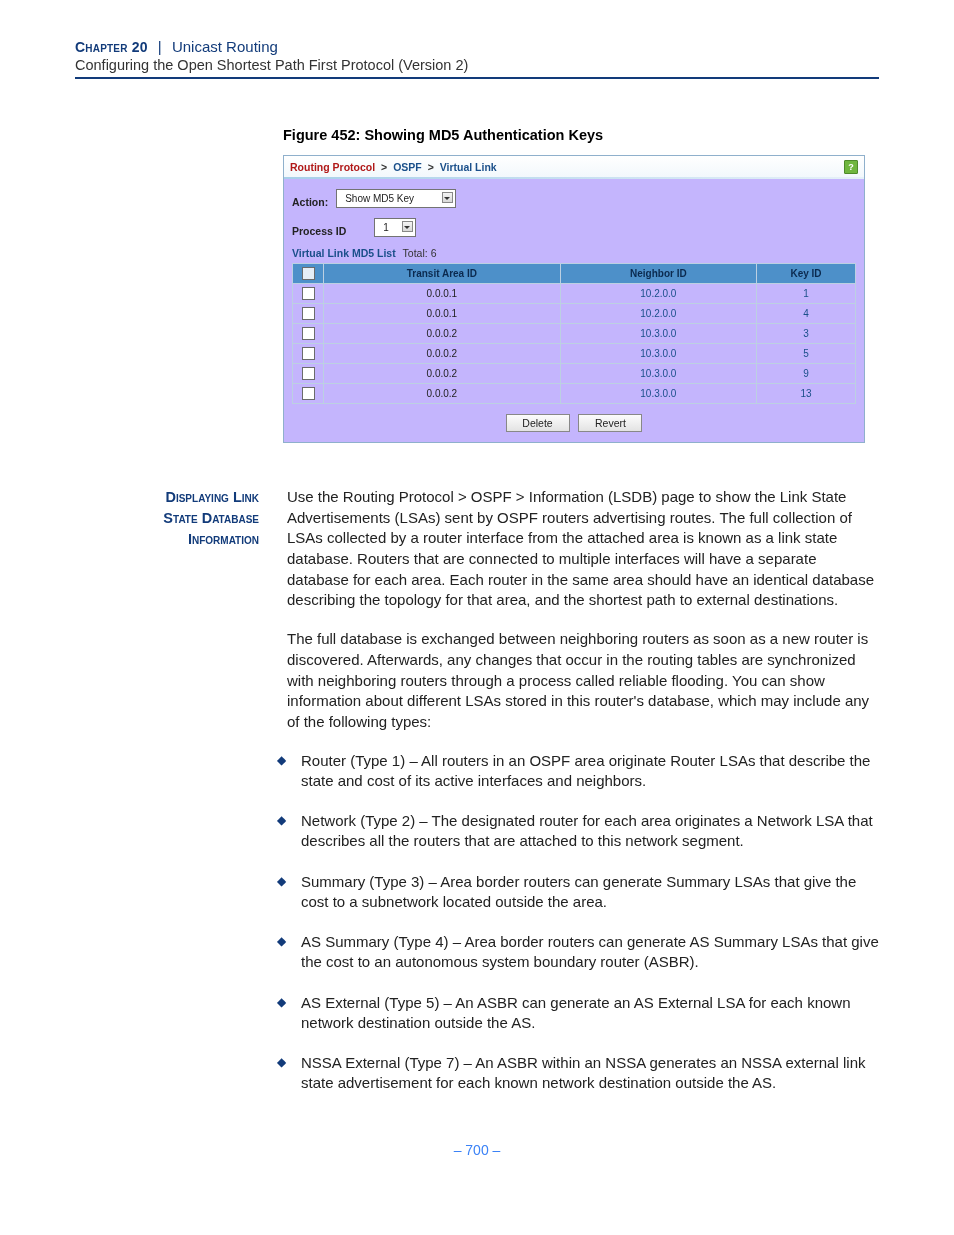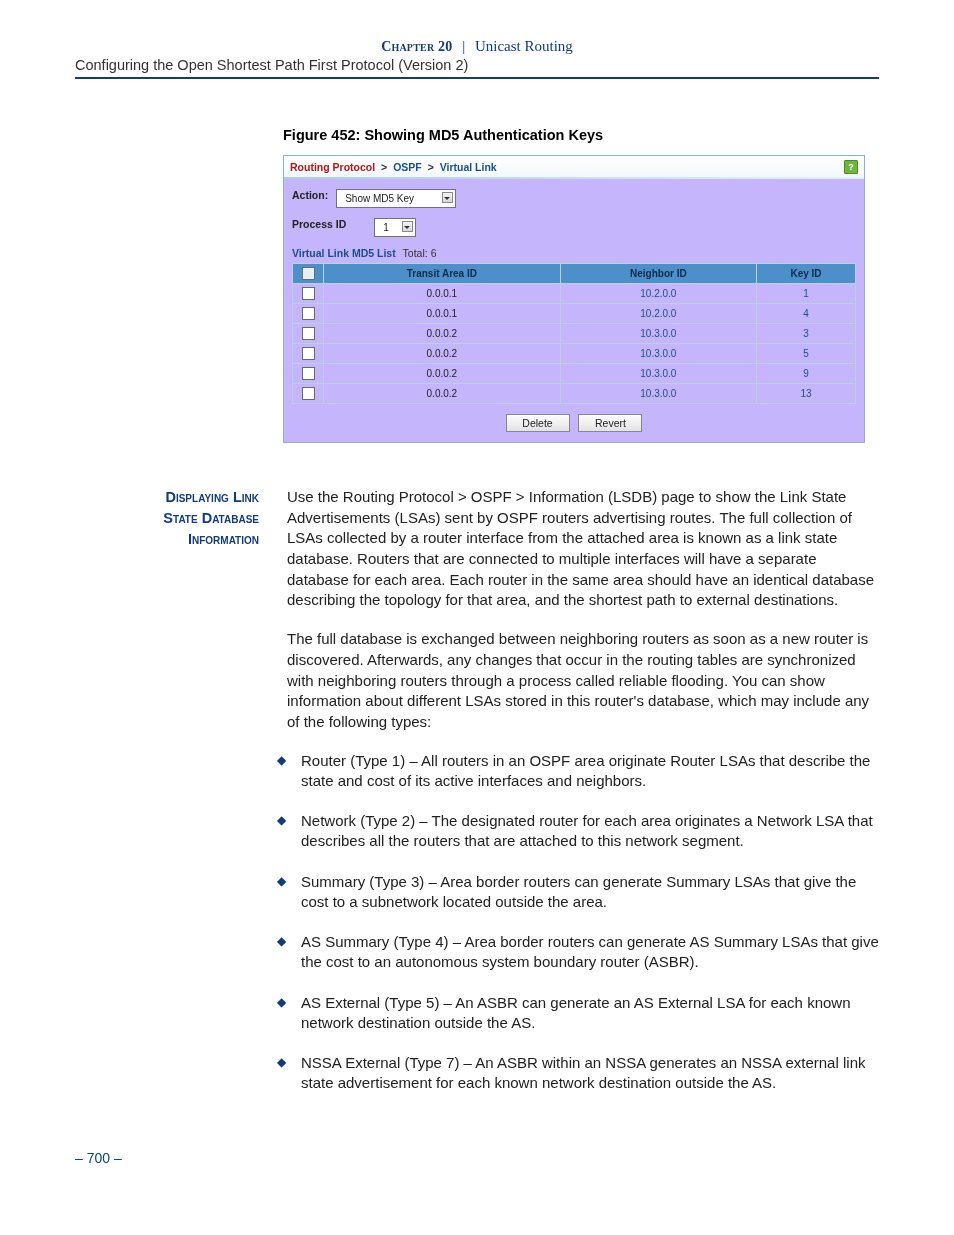--- a/index.html
+++ b/index.html
@@ -1,35 +1,35 @@
 <!DOCTYPE html>
 <html><head>
 <meta charset="utf-8">
 <style>
   body{margin:0;font-family:Verdana,Geneva,sans-serif;font-size:15px;color:#222;background:#fff;}
   .page{width:954px;min-height:1235px;margin:0 auto;position:relative;padding:0 75px 50px 75px;box-sizing:border-box;}
   .hdr{padding-top:38px;}
-  .hdr-line1{color:#123b7a;font-family:Liberation Serif, serif;text-align:center;}
+  .hdr-line1{color:#123b7a;font-family:Liberation Sans, sans-serif;}
   .chapnum{font-variant:small-caps;font-weight:bold;font-size:14px;letter-spacing:.2px;}
   .chapsep{color:#123b7a;margin:0 6px;}
   .chapname{font-size:15px;}
   .hdr-line2{color:#333;font-size:14.5px;margin-top:2px;}
   .rule{height:2px;background:#123b7a;margin-top:4px;}
   .figcap{color:#000000;font-weight:bold;font-size:14.5px;margin:48px 0 12px 208px;}
   
   .shot{margin-left:208px;width:580px;border:1px solid #8fb0cc;background:#c4b5fd;font-family:Arial,Helvetica,sans-serif;font-size:10.5px;}
   .shot-title{display:flex;align-items:center;justify-content:space-between;padding:4px 6px 3px 6px;background:linear-gradient(#fff,#f2f8fc);}
   .shot-title .bc{font-weight:bold;}
   .bc .t1{color:#b01818;}
   .bc .sep{color:#333;margin:0 3px;}
   .bc .t2{color:#1a4f8a;}
   .helpicon{width:12px;height:12px;background:#6fb63f;color:#fff;font-weight:bold;font-size:9px;display:inline-flex;align-items:center;justify-content:center;border:1px solid #4d8a2a;border-radius:1px;}
   .titlesep{height:2px;background:linear-gradient(to right,#a7cfe9,#e6f1f9);}
   .shot-body{padding:6px 8px 10px 8px;}
-  .formrow{display:flex;align-items:flex-start;gap:8px;margin:4px 0;}
+  .formrow{display:flex;align-items:flex-end;gap:8px;margin:4px 0;}
   .lbl{font-weight:bold;}
   .selbox{height:17px;border:1px solid #737373;background:#fff;display:inline-flex;align-items:center;padding:0 14px 0 8px;position:relative;font-size:10px;}
   .selbox::after{content:"";position:absolute;right:2px;top:2px;width:11px;height:11px;border:1px solid #888;background:linear-gradient(#f4f4f4,#d9d9d9);box-sizing:border-box;}
   .selbox::before{content:"";position:absolute;right:5px;top:7px;border-left:3px solid transparent;border-right:3px solid transparent;border-top:3px solid #333;z-index:2;}
   .listlbl{color:#1a4f8a;font-weight:bold;margin-top:10px;}
   .listlbl .tot{font-weight:normal;color:#333;margin-left:4px;}
   table.md5{width:100%;border-collapse:collapse;margin-top:4px;}
   table.md5 th,table.md5 td{border:1px solid #bcd0e2;padding:3px 4px;text-align:center;font-size:10px;}
   table.md5 th{background:#4d90c9;color:#0b2a4f;font-weight:bold;}
   table.md5 th.chk{width:22px;background:#4d90c9;}
@@ -42,21 +42,21 @@
   .btn{display:inline-block;min-width:46px;padding:2px 8px;border:1px solid #888;background:linear-gradient(#fcfcfc,#e3e3e3);font-size:10.5px;margin:0 3px;}
   
   .section{margin-top:44px;display:flex;}
   .sidehead{width:196px;flex:0 0 196px;padding-right:12px;text-align:right;box-sizing:border-box;}
   .sidehead .sh{font-variant:small-caps;color:#123b7a;font-weight:bold;font-size:14.5px;line-height:1.45;}
   .bodycol{flex:1;line-height:1.38;}
   .bodycol p{margin:0 0 18px 16px;}
   ul.bul{list-style:none;padding:0;margin:0;}
   ul.bul li{position:relative;padding-left:30px;margin-bottom:20px;line-height:1.35;}
   ul.bul li::before{content:"◆";position:absolute;left:6px;top:1px;color:#123b7a;font-size:12px;}
-  .pgnum{text-align:left;margin-top:36px;font-size:14px;color:#0c4a6e;}
+  .pgnum{text-align:center;margin-top:28px;font-size:14px;color:#3b82f6;}
 </style>
 </head>
 <body>
 
 <div class="page">
   <div class="hdr">
     <div class="hdr-line1">
       <span class="chapnum">Chapter 20</span>
       <span class="chapsep">|</span>
       <span class="chapname">Unicast Routing</span>

